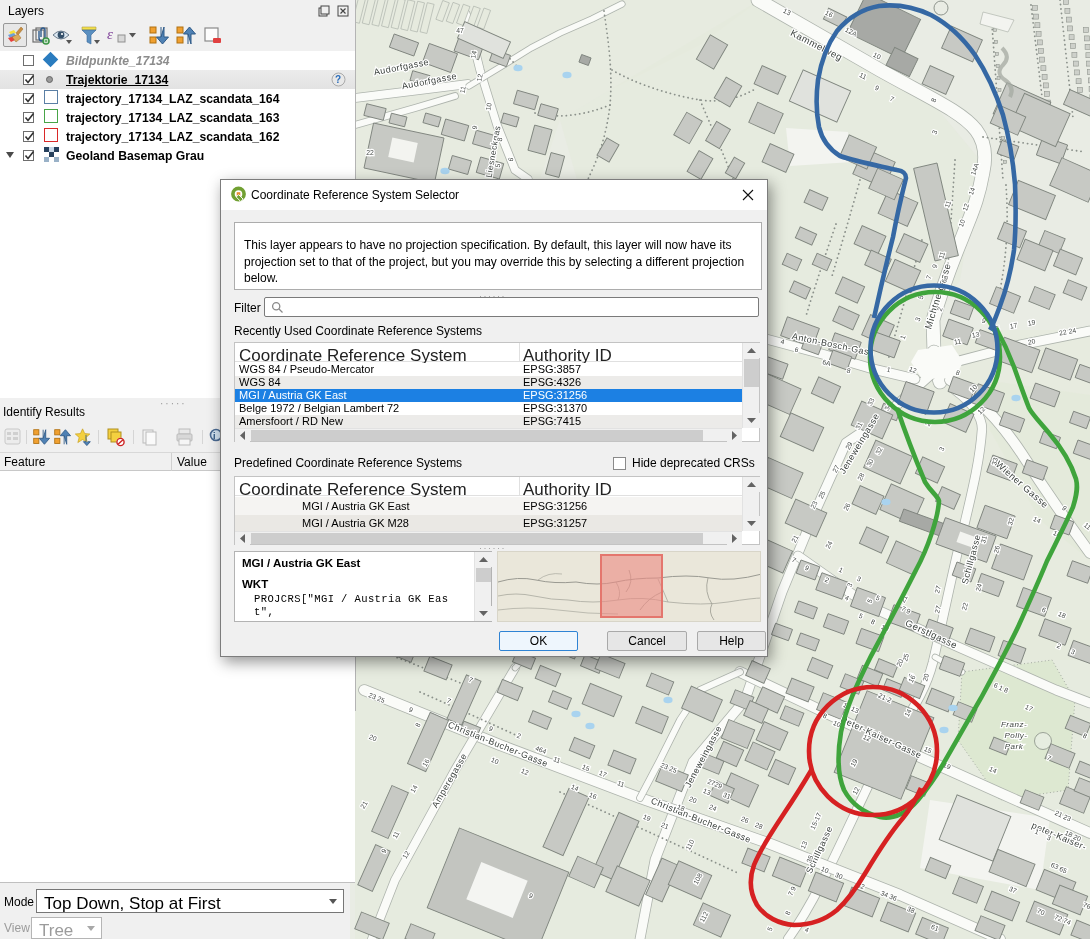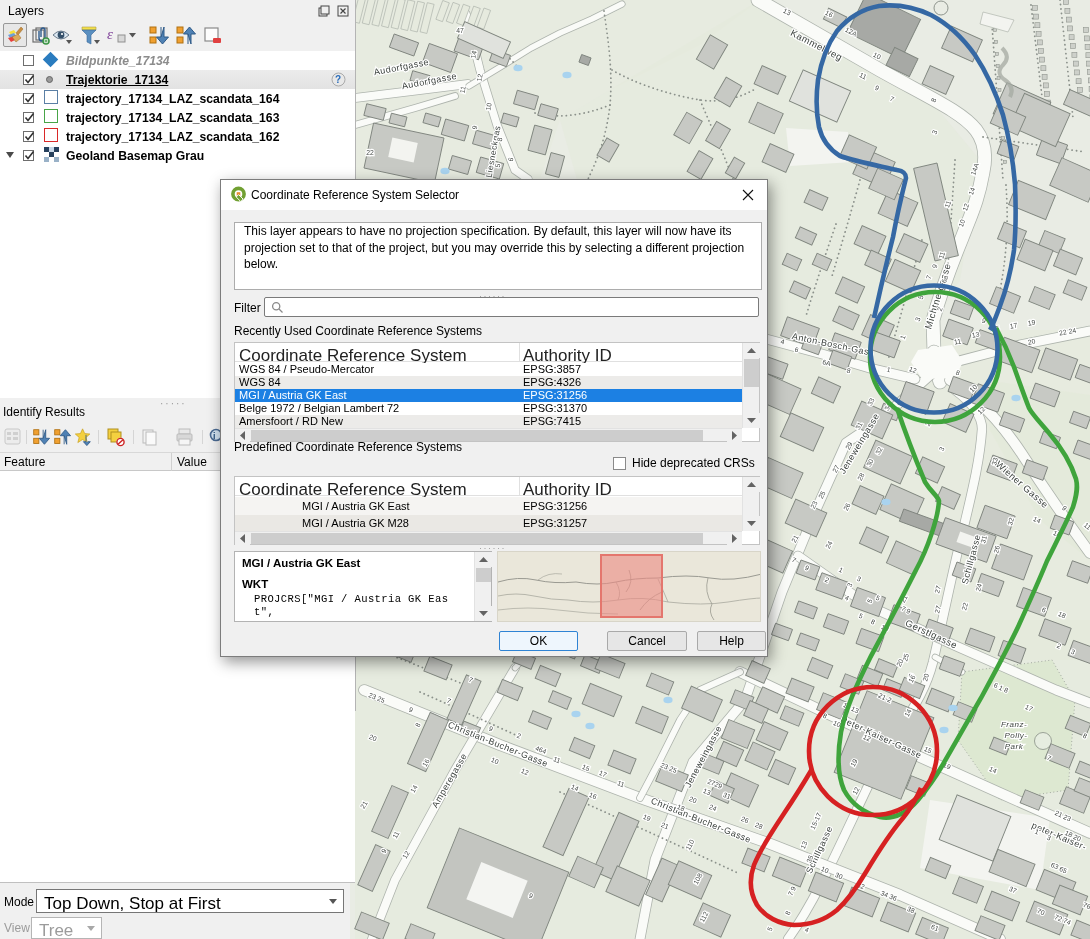--- a/index.html
+++ b/index.html
@@ -11,21 +11,21 @@
 .lrow .nm{position:absolute;left:66px;top:3px;white-space:nowrap}
 .cb{position:absolute;left:23px;top:4px;width:11px;height:11px;background:#fff;border:1px solid #6e6e6e}
 .cb svg{position:absolute;left:-1px;top:-2px}
 #idheader{position:absolute;left:0;top:452px;width:355px;height:19px;background:#f0f0f0;border-top:1px solid #d8d8d8;border-bottom:1px solid #c8c8c8;font-size:12px}
 #idwhite{position:absolute;left:0;top:471px;width:355px;height:412px;background:#fff;border-bottom:1px solid #c0c0c0}
 .combo{position:absolute;background:#fff;border:1px solid #767676;font-size:17px;color:#000}
 .combo .arr{position:absolute;right:6px;top:9px;width:0;height:0;border-left:4px solid transparent;border-right:4px solid transparent;border-top:5px solid #555}
 #dialog{position:absolute;left:220px;top:179px;width:548px;height:478px;background:#f0f0f0;border:1px solid #7c7c7c;box-shadow:3px 5px 14px rgba(0,0,0,.42);z-index:5}
 #dtitle{position:absolute;left:0;top:0;width:546px;height:30px;background:#fff}
 #dtitle .t{position:absolute;left:30px;top:8px;font-size:12px;color:#000}
-#dmsg{position:absolute;left:13px;top:42px;width:528px;height:68px;background:#fff;border:1px solid #acacac;font-size:12px;line-height:16.5px;padding:0 9px;color:#000}
+#dmsg{position:absolute;left:13px;top:42px;width:528px;height:68px;background:#fff;border:1px solid #acacac;font-size:12px;line-height:16.5px;padding:14px 9px;color:#000}
 .dlabel{position:absolute;font-size:12px;color:#000}
 .bold{font-weight:normal}
 #dfilter{position:absolute;left:43px;top:117px;width:495px;height:20px;background:#fff;border:1px solid #7a7a7a;border-radius:2px}
 .tbl{position:absolute;background:#fff;border:1px solid #c3c3c3}
 .tbl .hdr{position:absolute;left:0;top:0;right:0;height:19px;background:#fff;border-bottom:1px solid #e0e0e0;font-size:17px;color:#222}
 .vsb{position:absolute;right:0;width:17px;background:#f0f0f0;border-left:1px solid #e2e2e2}
 .hsb{position:absolute;left:0;bottom:0;height:13px;background:#f0f0f0;border-top:1px solid #e2e2e2}
 .sbtn{position:absolute;background:#f0f0f0;display:flex;align-items:center;justify-content:center}
 .thumb{position:absolute;background:#cdcdcd}
 .trow{position:absolute;left:0;font-size:11px;color:#000;white-space:nowrap}
@@ -852,21 +852,21 @@
             </svg>
           </div>
      <div class="sbtn" style="right:0;top:0;width:15px;height:13px">
             <svg width="5" height="9" viewBox="0 0 5 9">
               <path d="M0 0 L5 4.5 L0 9" fill="#636363"></path>
             </svg>
           </div>
      <div class="thumb" style="left:16px;top:1px;width:452px;height:11px"></div>
    </div>
  </div>
- <div class="dlabel bold" style="left:13px;top:260px">Predefined Coordinate Reference Systems</div>
+ <div class="dlabel bold" style="left:13px;top:276px">Predefined Coordinate Reference Systems</div>
  <div style="position:absolute;left:392px;top:277px;width:13px;height:13px;background:#fff;border:1px solid #8a8a8a"></div>
  <div class="dlabel" style="left:411px;top:276px">Hide deprecated CRSs</div>
  <div class="tbl" id="tbl2" style="left:13px;top:296px;width:526px;height:69px">
    <div class="hdr">
           <span style="position:absolute;left:4px;top:3px">Coordinate Reference System</span>
           <span style="position:absolute;left:288px;top:3px">Authority ID</span>
           <span style="position:absolute;left:284px;top:0;width:1px;height:19px;background:#e0e0e0"></span>
         </div>
    <div class="trow" style="top:20px;width:507px;height:18px;background:#f5f4f2">
           <span style="position:absolute;left:67px;top:3px">MGI / Austria GK East</span>

